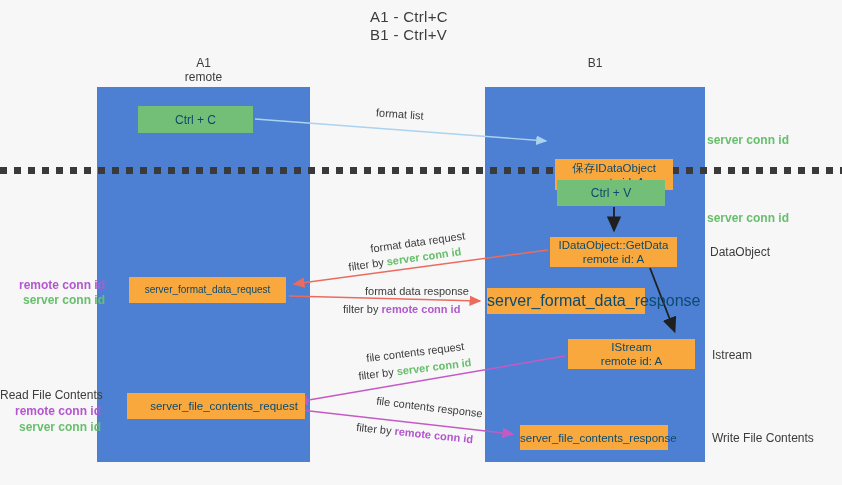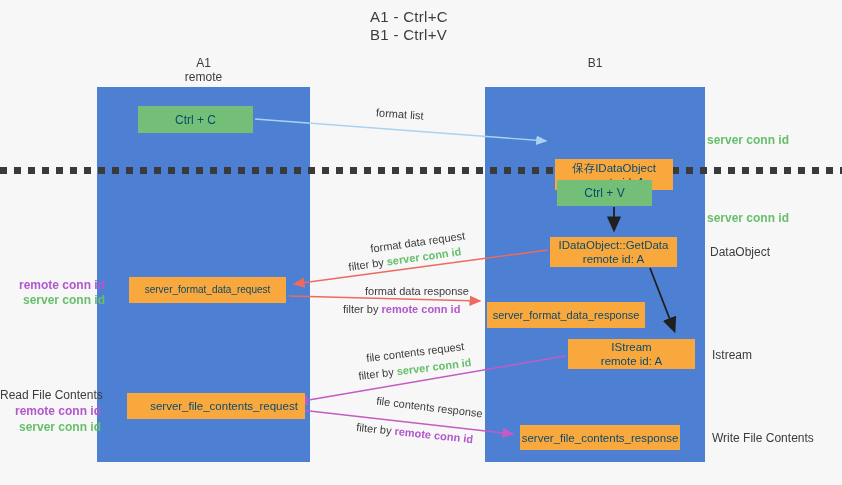--- a/index.html
+++ b/index.html
@@ -74,47 +74,47 @@
 
   <div class="abs node node-green" style="left:138px;top:106px;width:115px;height:27px;">
     <div>Ctrl + C</div>
   </div>
 
   <div class="abs node node-orange" style="left:555px;top:127px;width:118px;height:31px;font-size:11.5px;margin-top:32px;">
     <div>保存IDataObject</div>
     <div>remote id: A</div>
   </div>
 
-  <div class="abs node node-green" style="left:557px;top:180px;width:95px;height:26px;">
+  <div class="abs node node-green" style="left:557px;top:180px;width:108px;height:26px;">
     <div>Ctrl + V</div>
   </div>
 
   <div class="abs node node-orange" style="left:550px;top:237px;width:127px;height:30px;font-size:11.5px;">
     <div>IDataObject::GetData</div>
     <div>remote id: A</div>
   </div>
 
   <div class="abs node node-orange" style="left:129px;top:277px;width:157px;height:26px;font-size:10px;">
     <div>server_format_data_request</div>
   </div>
 
-  <div class="abs node node-orange" style="left:487px;top:302px;width:158px;height:26px;font-size:11px;">
+  <div class="abs node node-orange" style="left:487px;top:288px;width:158px;height:26px;font-size:16px;">
     <div>server_format_data_response</div>
   </div>
 
   <div class="abs node node-orange" style="left:568px;top:339px;width:127px;height:30px;font-size:11.5px;">
     <div>IStream</div>
     <div>remote id: A</div>
   </div>
 
   <div class="abs node node-orange" style="left:127px;top:393px;width:162px;height:26px;font-size:11.5px;padding-left:16px;">
     <div>server_file_contents_request</div>
   </div>
 
-  <div class="abs node node-orange" style="left:520px;top:425px;width:160px;height:25px;font-size:11.5px;">
+  <div class="abs node node-orange" style="left:520px;top:425px;width:148px;height:25px;font-size:11.5px;">
     <div>server_file_contents_response</div>
   </div>
 
   <div class="abs lbl" style="left:376px;top:108px;transform:rotate(4deg);">format list</div>
 
   <div class="abs lbl" style="left:370px;top:236px;transform:rotate(-8deg);">format data request</div>
   <div class="abs lbl" style="left:348px;top:253px;transform:rotate(-8deg);">
     <span class="black-t">filter by</span>
     <span class="green-t">server conn id</span>
   </div>

